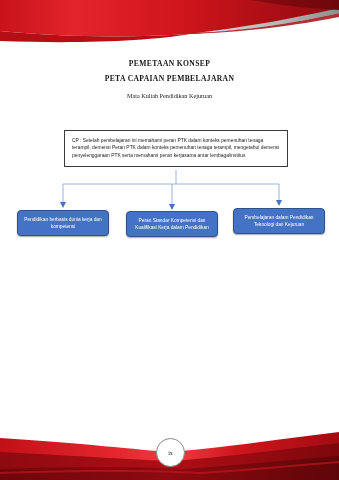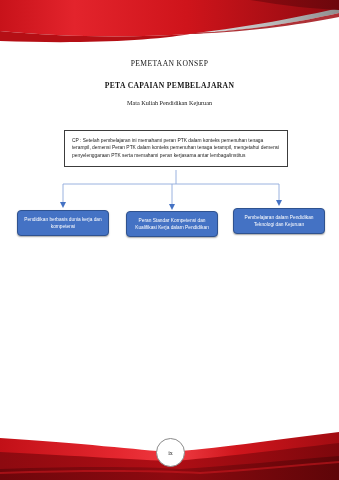--- a/index.html
+++ b/index.html
@@ -9,22 +9,22 @@
     width:339px;height:480px;
     background:#ffffff;
     overflow:hidden;
   }
   
   .wave-top{position:absolute;left:0;top:0;width:339px;height:56px;}
   .wave-bottom{position:absolute;left:0;bottom:0;width:339px;height:68px;}
 
   
   .title-block{position:absolute;left:0;top:58px;width:339px;text-align:center;}
-  .title-l1{font-size:7.6px;font-weight:normal;letter-spacing:.35px;color:#141414;line-height:12px;}
-  .title-l2{font-size:7.6px;font-weight:bold;letter-spacing:.35px;color:#141414;line-height:12px;margin-top:10px;}
+  .title-l1{font-size:7.6px;font-weight:bold;letter-spacing:.35px;color:#141414;line-height:12px;}
+  .title-l2{font-size:7.6px;font-weight:bold;letter-spacing:.35px;color:#141414;line-height:12px;margin-top:3px;}
   .title-l3{font-size:6.2px;color:#1a1a1a;line-height:11px;margin-top:5px;}
 
   
   .cp-box{
     position:absolute;left:64px;top:130px;width:224px;
     box-sizing:border-box;
     border:0.8px solid #3c3c3c;
     background:#ffffff;
     padding:6px 7px 7px 7px;
   }

